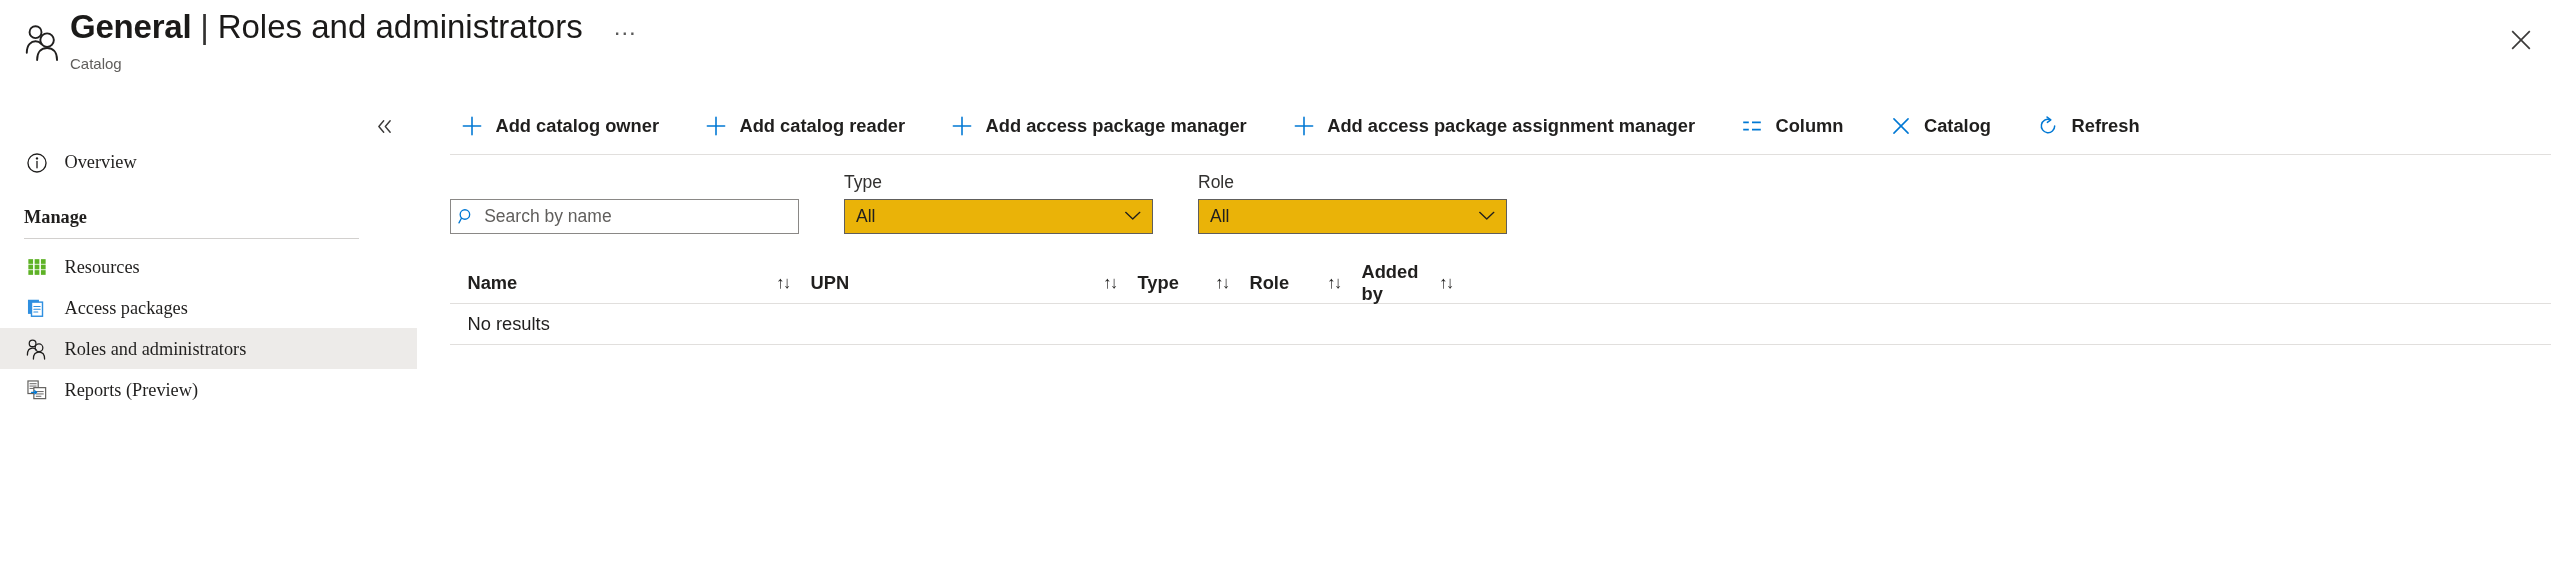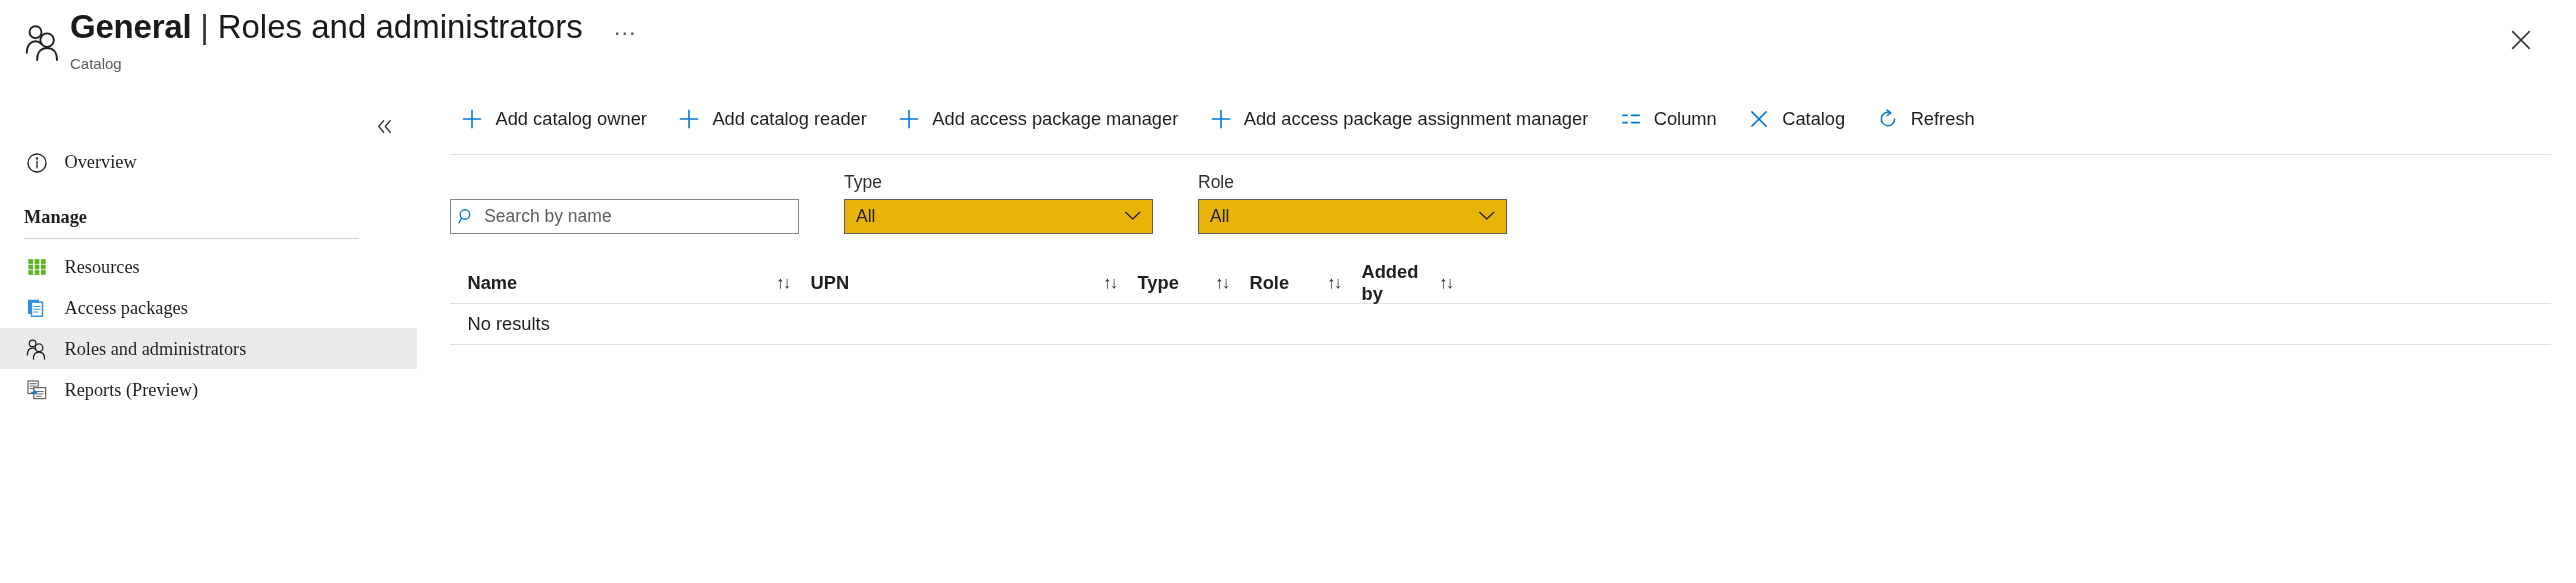--- a/index.html
+++ b/index.html
@@ -158,24 +158,25 @@
   
   .main {
     flex: 1 1 auto;
     position: relative;
     min-width: 0;
   }
 
   
   .cmdbar {
     display: flex;
-    align-items: flex-start;
+    align-items: center;
     height: 57px;
     padding-left: 33px;
-    gap: 0;
+    gap: 15px;
+    font-weight: bold;
   }
   .cmd-btn {
     display: flex;
     align-items: center;
     height: 43px;
     padding: 0 9.6px;
     margin-right: 10.4px;
     cursor: pointer;
     font-size: 18.3px;
     color: #201f1e;

